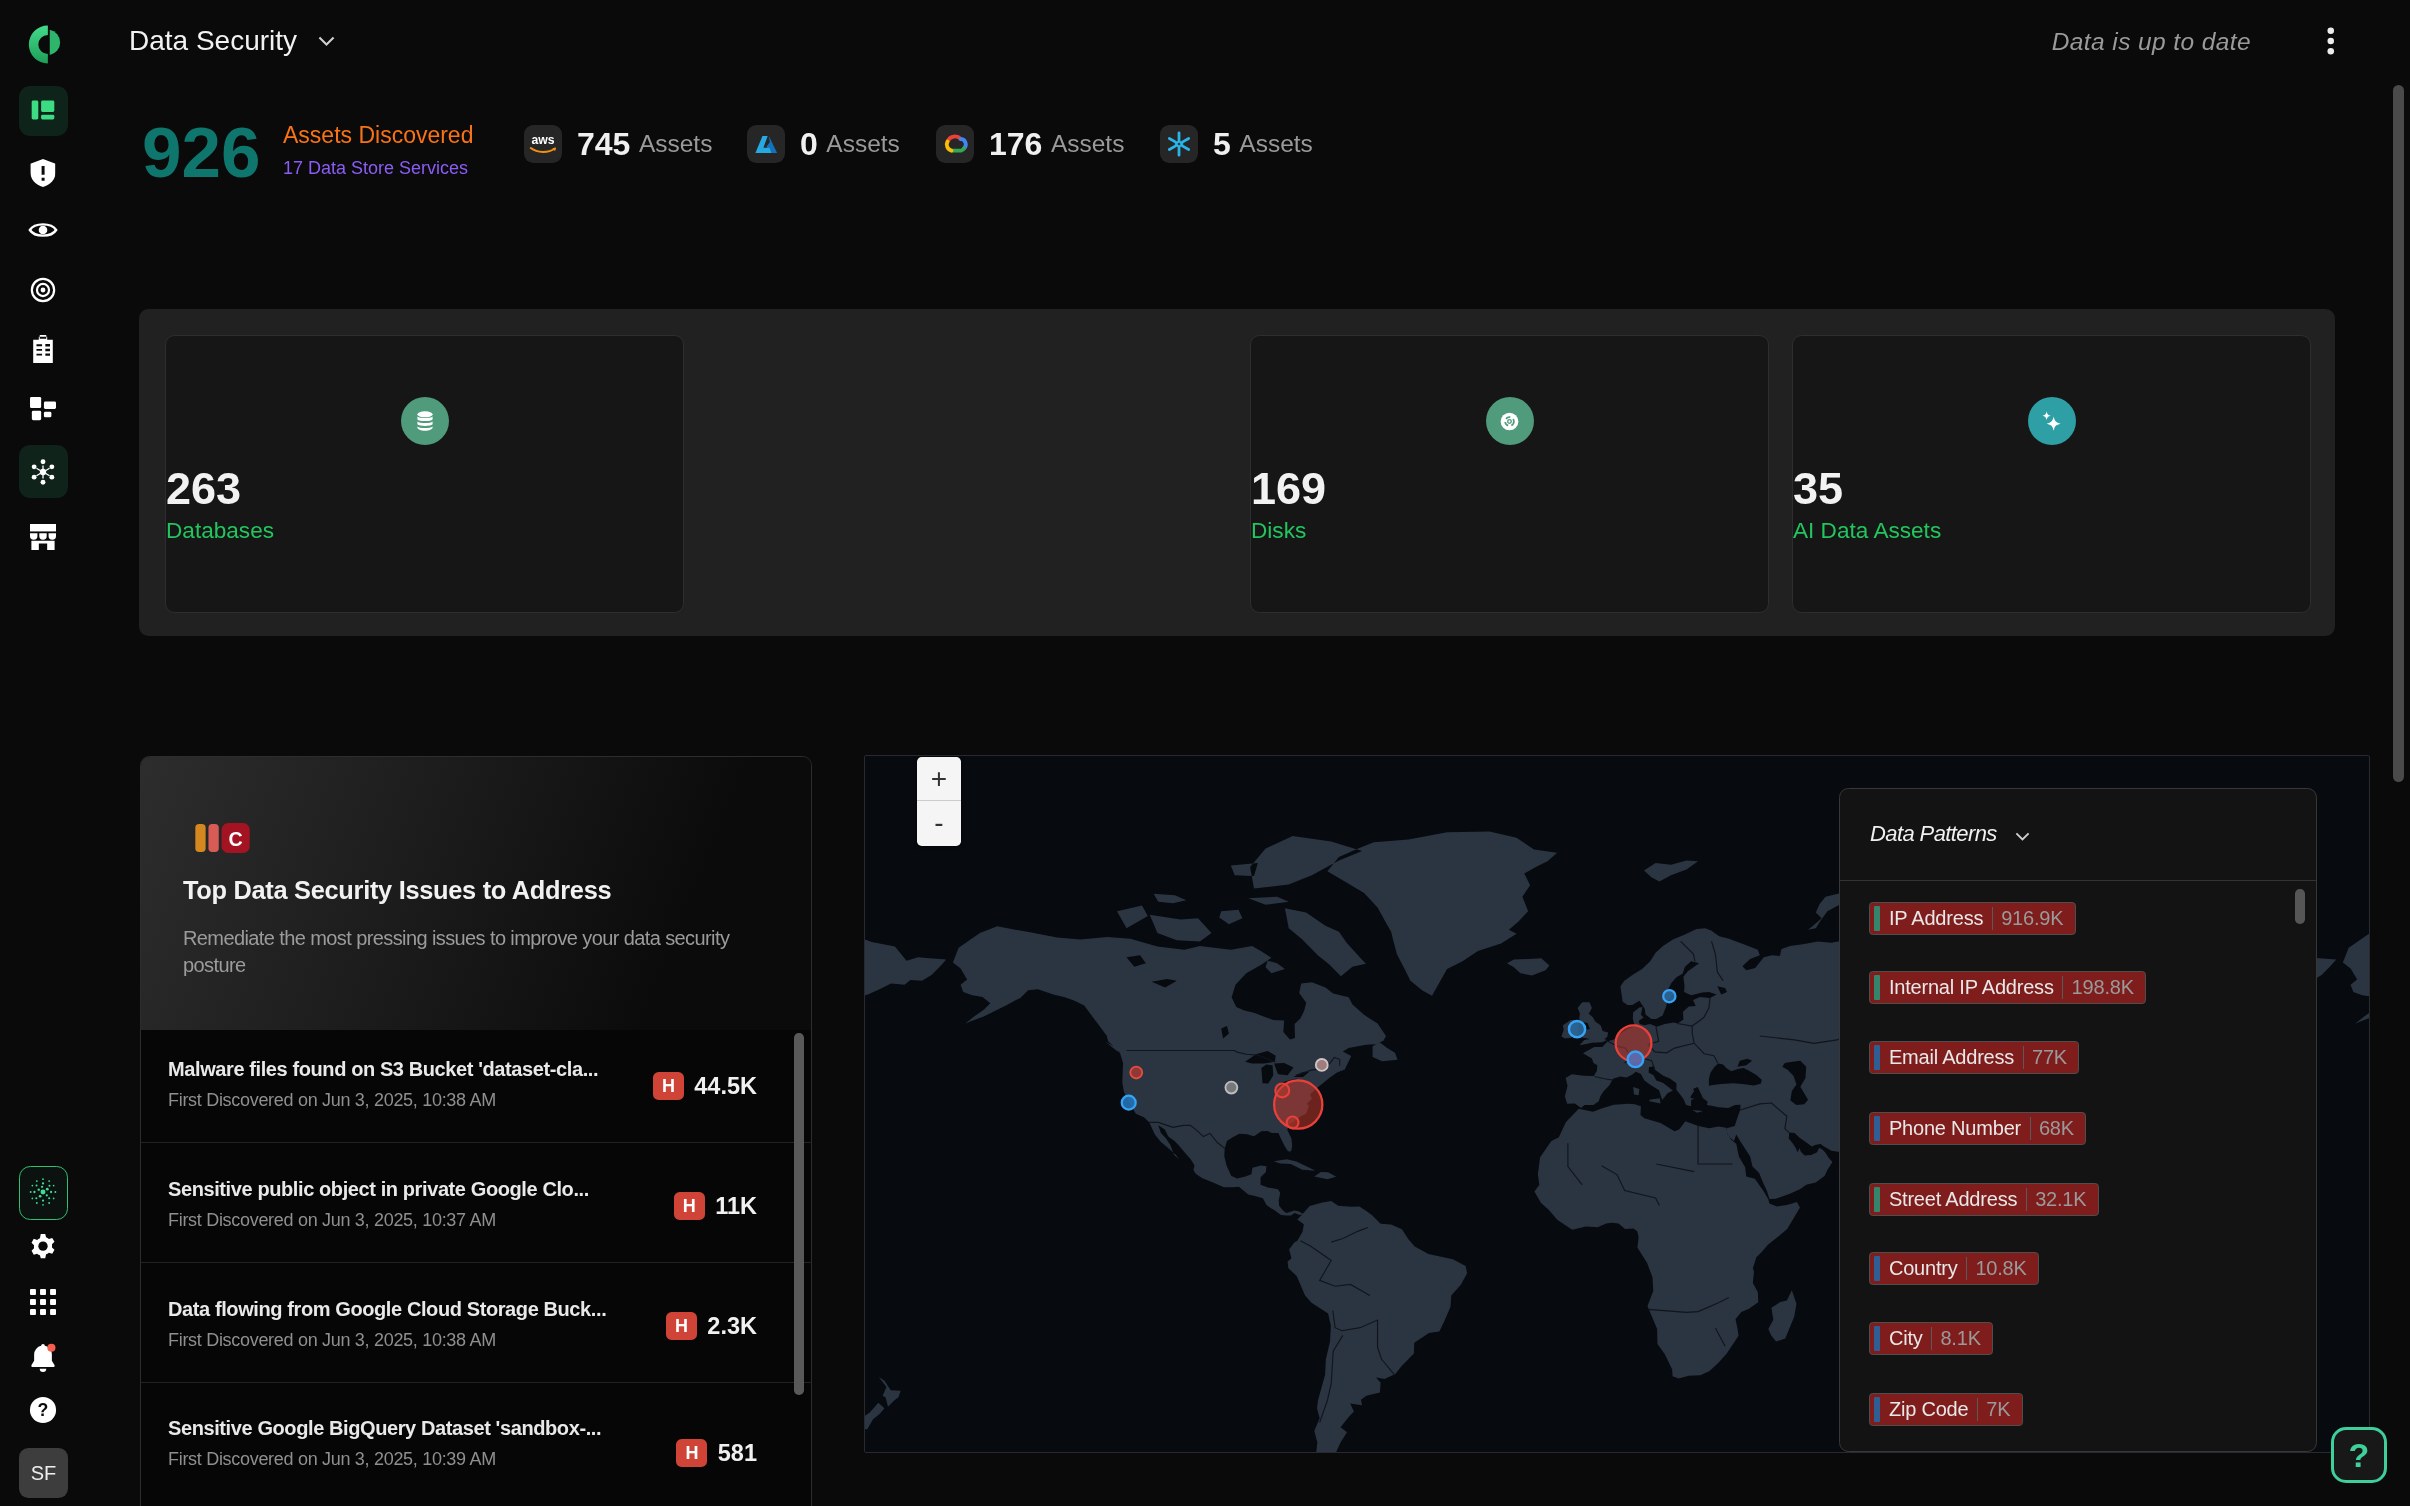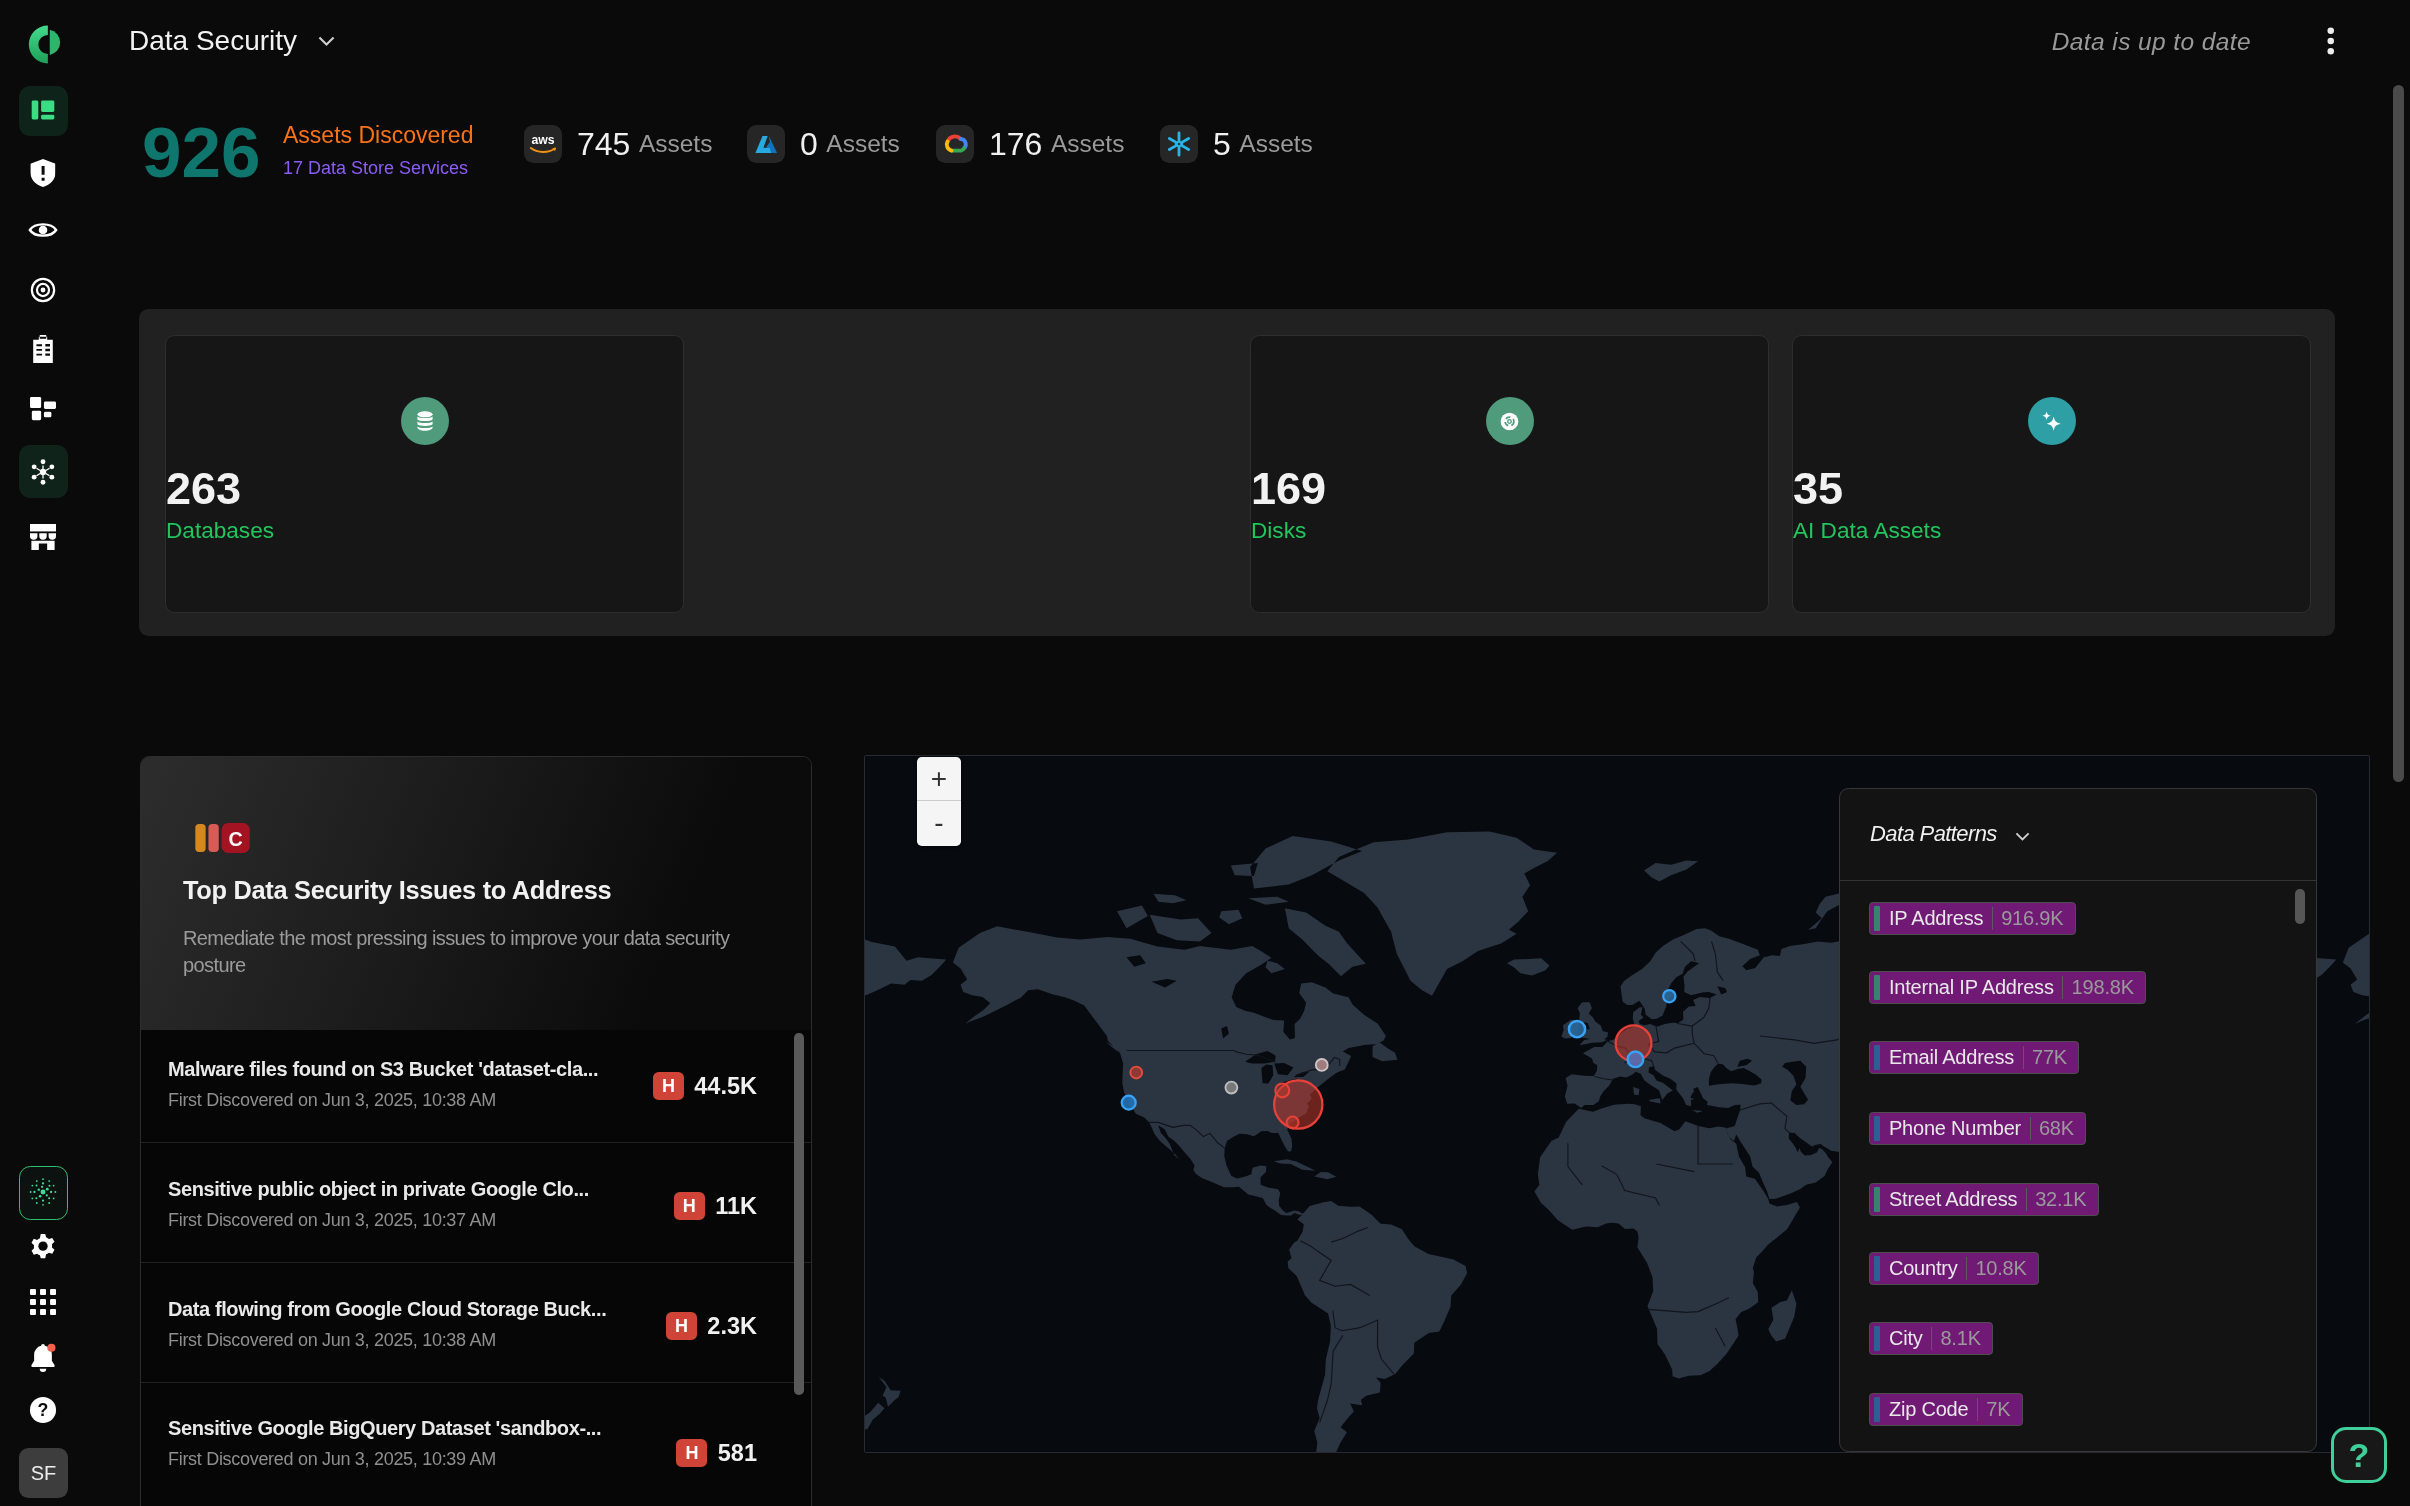--- a/index.html
+++ b/index.html
@@ -1,28 +1,28 @@
 <!DOCTYPE html>
 <html style="font-size:15px"><head><meta charset="utf-8"><style>
 *{margin:0;padding:0;box-sizing:border-box}
 html,body{width:2411px;height:1507px;overflow:hidden;background:#0a0a0a}
 body{font-family:"Liberation Sans",sans-serif;color:#ededed}
 #root{position:relative;width:2411px;height:1507px;background:#0a0a0a}
 .abs{position:absolute}
 .ico{position:absolute;left:43px;transform:translate(-50%,-50%)}
 .tile{position:absolute;left:19px;width:49px;border-radius:11.3px}
 .cloudrow{position:absolute;display:flex;align-items:center;height:38px;top:125px}
-.cloudrow .num{font-size:32px;font-weight:normal;color:#f0f0f0;margin-right:8.5px}
+.cloudrow .num{font-size:32px;font-weight:bold;color:#f0f0f0;margin-right:8.5px}
 .cloudrow .as{font-size:24.5px;color:#9a9a9a}
 .cicon{width:38px;height:38px;border-radius:9.4px;background:#262626;margin-right:15px;display:flex;align-items:center;justify-content:center}
 .scard{position:absolute;top:335px;width:519px;height:278px;background:#161616;border:0.9px solid #2e2e2e;border-radius:9.4px;}
 .scircle{width:48px;height:48px;border-radius:50%;margin:61px auto 0;display:flex;align-items:center;justify-content:center}
 .snum{font-size:45px;font-weight:bold;color:#f2f2f2;margin-top:20px;line-height:47px}
 .slab{font-size:22.6px;color:#22c55e;margin-top:6px}
-.chip{position:absolute;left:1869px;height:33px;border:0.9px solid #4e4e4e;border-radius:3.8px;background:#701a75;display:flex;align-items:center;padding:0 11.3px 0 3.8px;white-space:nowrap}
+.chip{position:absolute;left:1869px;height:33px;border:0.9px solid #4e4e4e;border-radius:3.8px;background:#7f1d1d;display:flex;align-items:center;padding:0 11.3px 0 3.8px;white-space:nowrap}
 .chip .bar{width:6.6px;height:25.4px;border-radius:0.9px;margin-right:8.5px}
 .chip .lab{font-size:20px;color:#e8e8e8;letter-spacing:-0.2px}
 .chip .sep{width:0.9px;height:22.6px;background:#5a5a5a;margin:0 8.5px}
 .chip .val{font-size:20px;color:#9a9a9a;letter-spacing:-0.2px}
 .item{position:absolute;left:0;width:100%;}
 .ititle{font-size:20px;font-weight:600;color:#e9e9e9;letter-spacing:-0.4px;max-width:461px;white-space:nowrap;overflow:hidden}
 .idate{font-size:18px;color:#8f8f8f;margin-top:9.4px;letter-spacing:-0.3px}
 .ibadge{position:absolute;display:flex;align-items:center}
 .hb{width:31px;height:28px;background:#cf4437;border-radius:5.6px;color:#fff;font-size:18px;font-weight:bold;display:flex;align-items:center;justify-content:center;margin-right:10.4px}
 .cnt{font-size:23.5px;font-weight:bold;color:#f0f0f0}

